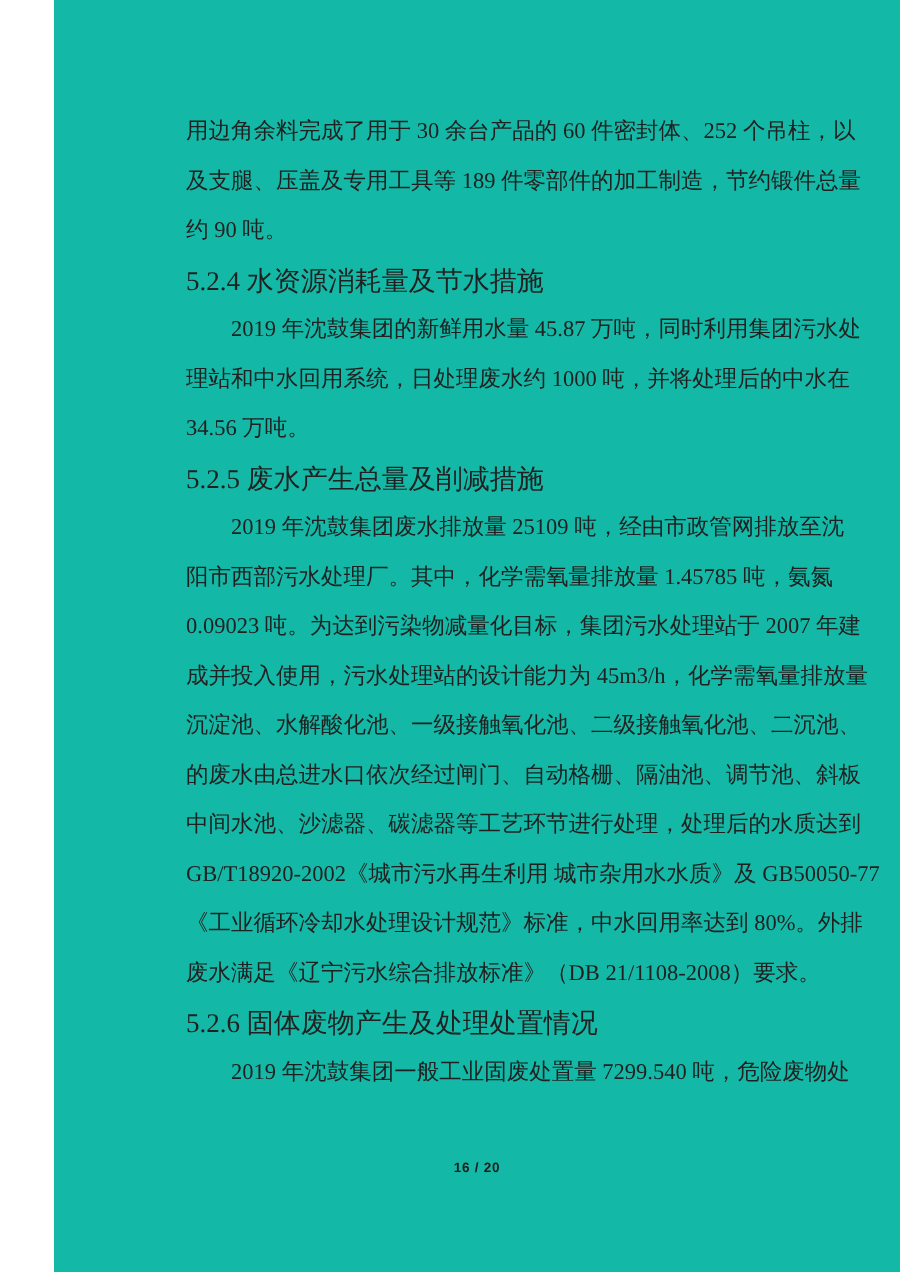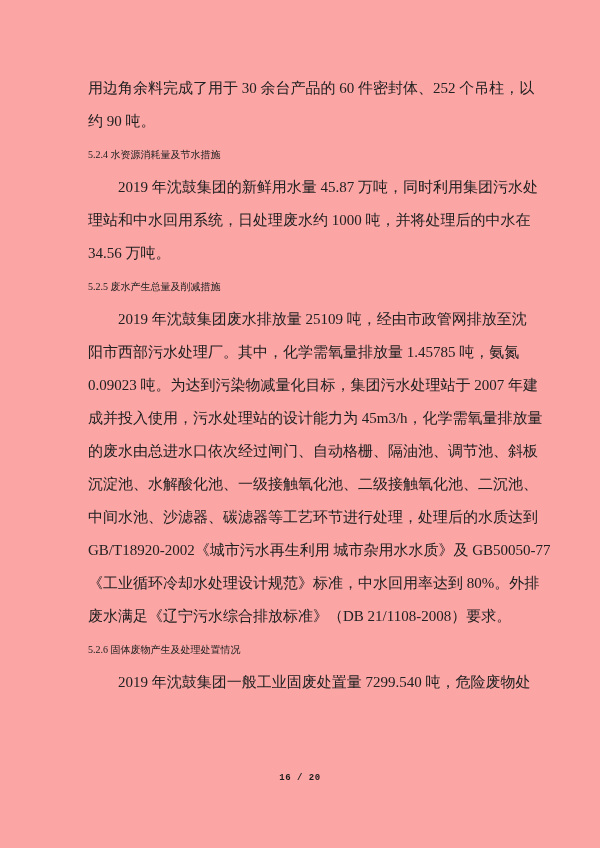--- a/index.html
+++ b/index.html
@@ -12,21 +12,22 @@
     width: 600px;
     height: 848px;
     background: #ffffff;
     overflow: hidden;
     font-family: "Liberation Serif", "DejaVu Serif", serif;
     color: #212121;
   }
   .doc-page {
     position: absolute;
     inset: 0;
-    background: #fca5a5;
+    background: #14b8a6;
+    margin-left: 36px;
   }
   .content {
     position: absolute;
     left: 88px;
     top: 72px;
     width: 424px;
   }
   .line {
     height: 33px;
     line-height: 33px;
@@ -39,63 +40,64 @@
   .line.last {
     text-align: center;
     text-align-last: left;
   }
   .line.indent {
     text-indent: 2em;
   }
   .heading {
     height: 33px;
     line-height: 33px;
-    font-size: 10px;
+    font-size: 18px;
     text-align: center;
     text-align-last: left;
     white-space: nowrap;
   }
   .footer {
     position: absolute;
     top: 773px;
     left: 0;
     width: 100%;
     text-align: center;
-    font-family: Liberation Mono, monospace;
+    font-family: Liberation Sans, sans-serif;
     font-size: 9px;
     font-weight: bold;
     color: #1c1c1c;
     letter-spacing: 0.5px;
   }
 </style>
 </head>
 <body>
 
 <div class="canvas">
   <div class="doc-page">
 
     <div class="content">
 
       <div class="line">用边角余料完成了用于 30 余台产品的 60 件密封体、252 个吊柱，以</div>
+      <div class="line">及支腿、压盖及专用工具等 189 件零部件的加工制造，节约锻件总量</div>
       <div class="line last">约 90 吨。</div>
 
       <div class="heading">5.2.4 水资源消耗量及节水措施</div>
 
       <div class="line indent">2019 年沈鼓集团的新鲜用水量 45.87 万吨，同时利用集团污水处</div>
       <div class="line">理站和中水回用系统，日处理废水约 1000 吨，并将处理后的中水在</div>
       <div class="line last">34.56 万吨。</div>
 
       <div class="heading">5.2.5 废水产生总量及削减措施</div>
 
       <div class="line indent">2019 年沈鼓集团废水排放量 25109 吨，经由市政管网排放至沈</div>
       <div class="line">阳市西部污水处理厂。其中，化学需氧量排放量 1.45785 吨，氨氮</div>
       <div class="line">0.09023 吨。为达到污染物减量化目标，集团污水处理站于 2007 年建</div>
       <div class="line">成并投入使用，污水处理站的设计能力为 45m3/h，化学需氧量排放量</div>
+      <div class="line">沉淀池、水解酸化池、一级接触氧化池、二级接触氧化池、二沉池、</div>
       <div class="line">的废水由总进水口依次经过闸门、自动格栅、隔油池、调节池、斜板</div>
-      <div class="line">沉淀池、水解酸化池、一级接触氧化池、二级接触氧化池、二沉池、</div>
       <div class="line">中间水池、沙滤器、碳滤器等工艺环节进行处理，处理后的水质达到</div>
       <div class="line">GB/T18920-2002《城市污水再生利用 城市杂用水水质》及 GB50050-77</div>
       <div class="line">《工业循环冷却水处理设计规范》标准，中水回用率达到 80%。外排</div>
       <div class="line last">废水满足《辽宁污水综合排放标准》（DB 21/1108-2008）要求。</div>
 
       <div class="heading">5.2.6 固体废物产生及处理处置情况</div>
 
       <div class="line indent">2019 年沈鼓集团一般工业固废处置量 7299.540 吨，危险废物处</div>
 
     </div>

